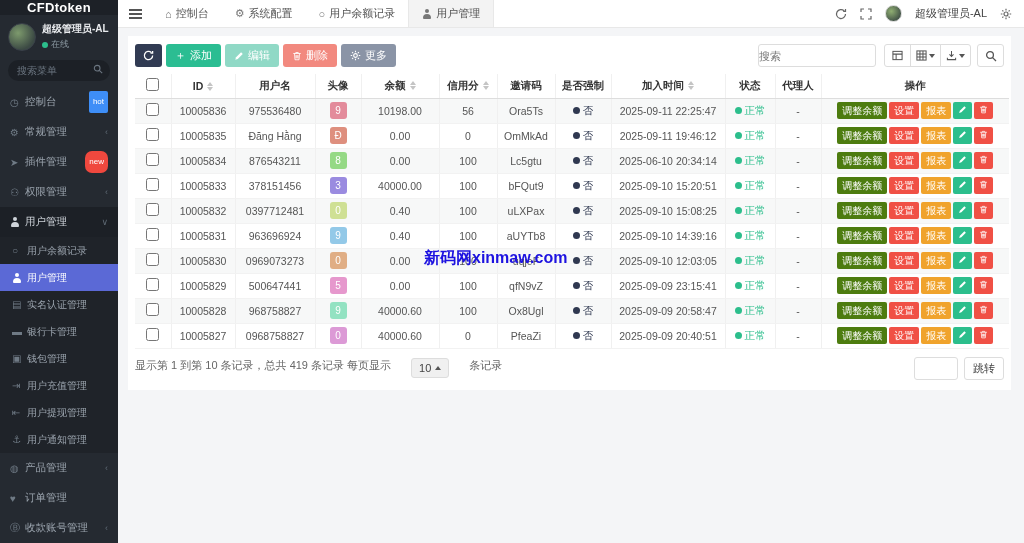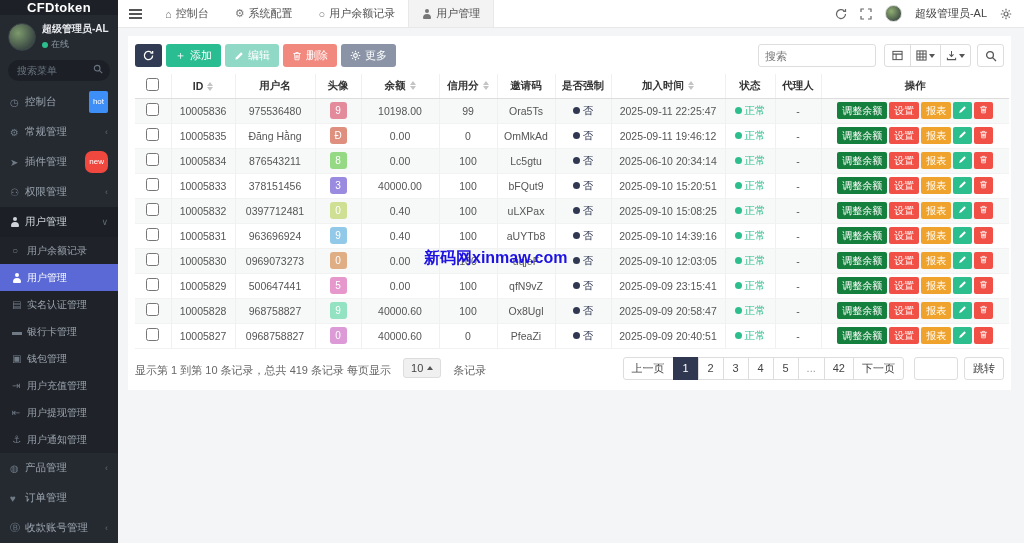--- a/index.html
+++ b/index.html
@@ -58,21 +58,21 @@
   .card { background:#fff; padding:0 7px; }
   .toolbar { display:flex; align-items:center; justify-content:space-between; padding:8px 0 7px; }
   .tb-left { display:flex; gap:4px; }
   .btn { height:23px; border:none; border-radius:3px; color:#fff; font-size:11px; padding:0 9px; display:inline-flex; align-items:center; gap:4px; cursor:pointer; font-family:inherit; }
   .btn.refresh { background:#313b53; padding:0 8px; }
   .btn.add { background:#2bbd92; }
   .btn.edit { background:#90d9c6; }
   .btn.del { background:#f2897f;justify-content:center; }
   .btn.more { background:#8a94a6; }
   .tb-right { display:flex; align-items:center; }
-  .search-box { width:118px; height:23px; border:1px solid #ddd; border-radius:3px; font-size:11px; padding:0 6px; color:#666; outline:none; margin-right:8px; font-family:inherit; }
+  .search-box { width:118px; height:23px; border:1px solid #ddd; border-radius:3px; font-size:11px; padding:0 0; color:#666; outline:none; margin-right:8px; font-family:inherit; }
   .bgroup { display:flex; }
   .ibtn { height:23px; min-width:27px; background:#fff; border:1px solid #ddd; color:#555; display:inline-flex; align-items:center; justify-content:center; gap:2px; cursor:pointer; margin-left:-1px; padding:0 5px; font-family:inherit; }
   .bgroup .ibtn:first-child { margin-left:0; border-radius:3px 0 0 3px; }
   .bgroup .ibtn:last-child { border-radius:0 3px 3px 0; }
   .ibtn.single { border-radius:3px; margin-left:6px; }
   .caret { width:0; height:0; border-left:3px solid transparent; border-right:3px solid transparent; border-top:4px solid #555; display:inline-block; }
 
   
   table { width:100%; border-collapse:collapse; table-layout:fixed; font-size:10.5px; color:#555; }
   th, td { text-align:center; border-left:1px solid #f0f0f0; overflow:hidden; white-space:nowrap; }
@@ -82,29 +82,29 @@
   tbody tr:nth-child(odd) { background:#f7f8f8; }
   .sort { display:inline-flex; flex-direction:column; margin-left:4px; vertical-align:middle; }
   .sort i { width:0; height:0; border-left:3px solid transparent; border-right:3px solid transparent; display:block; }
   .sort .up { border-bottom:4px solid #c4c4c4; margin-bottom:1px; }
   .sort .dn { border-top:4px solid #c4c4c4; }
   .avatar { display:inline-block; width:17px; height:17px; border-radius:3px; color:#fff; font-size:10px; line-height:17px; text-align:center; }
   .cell-flag { display:inline-flex; align-items:center; gap:3px; }
   .forced-txt { color:#2f3850; }
   .status-txt { color:#2cbe8c; }
   .op { height:17px; border:none; border-radius:2px; color:#fff; font-size:10px; padding:0 5px; margin:0 1px; display:inline-flex; align-items:center; justify-content:center; cursor:pointer; vertical-align:middle; font-family:inherit; }
-  .op.adj { background:#15803d;text-align:center; }
+  .op.adj { background:#4d7c0f;text-align:center; }
   .op.set { background:#f05045; }
   .op.rep { background:#f0a32c; }
   .op.pen { background:#2cbe8c; width:19px; padding:0; }
   .op.trash { background:#f05045; width:19px; padding:0; }
 
   
   .tfooter { display:flex; align-items:center; justify-content:space-between; padding:8px 0 10px; color:#666; }
-  .summary { display:flex; align-items:flex-end; gap:12px; }
+  .summary { display:flex; align-items:flex-start; gap:20px; }
   .pgsize { display:inline-flex; align-items:center; gap:4px; border:1px solid #ddd; background:#f0f0f0; border-radius:3px; padding:3px 7px; color:#444; cursor:pointer; }
   .caret-up { width:0; height:0; border-left:3px solid transparent; border-right:3px solid transparent; border-bottom:4px solid #555; display:inline-block; }
   .pager { display:flex; align-items:center; }
   .pg { min-width:26px; height:23px; border:1px solid #ddd; background:#fff; color:#444; display:inline-flex; align-items:center; justify-content:center; padding:0 8px; margin-left:-1px; cursor:pointer; font-family:inherit; font-size:11px; }
   .pg:first-child { border-radius:3px 0 0 3px; margin-left:0; }
   .pg.last { border-radius:0 3px 3px 0; }
   .pg.active { background:#2f3850; border-color:#2f3850; color:#fff; }
   .pg.dots { color:#999; cursor:default; }
   .jump-input { width:44px; height:23px; border:1px solid #ddd; border-radius:3px; margin-left:10px; outline:none; padding:0 5px; font-family:inherit; }
   .jump-btn { height:23px; border:1px solid #ddd; background:#fff; border-radius:3px; color:#444; padding:0 8px; margin-left:6px; cursor:pointer; font-family:inherit; font-size:11px; }
@@ -369,21 +369,21 @@
                 <th>操作</th>
               </tr>
             </thead>
           <tbody id="tbody">
 <tr>
   <td><input type="checkbox" style=""></td>
   <td>10005836</td>
   <td>975536480</td>
   <td><span class="avatar" style="background:#e38b9b">9</span></td>
   <td>10198.00</td>
-  <td>99</td>
+  <td>56</td>
   <td>Ora5Ts</td>
   <td><span class="cell-flag">
                     <span class="dot navy"></span>
                     <span class="forced-txt">否</span>
                   </span></td>
   <td>2025-09-11 22:25:47</td>
   <td><span class="cell-flag">
                     <span class="dot green"></span>
                     <span class="status-txt">正常</span>
                   </span></td>
@@ -676,31 +676,20 @@
         <div class="tfooter">
           <div class="summary">
             <span>显示第 1 到第 10 条记录，总共 419 条记录 每页显示</span>
             <span class="pgsize">
               <span>10</span>
                 <i class="caret-up"></i>
             </span>
             <span>条记录</span>
           </div>
           <div class="pager">
-            <span id="pager-items" style="display:flex">
-                <button class="pg">上一页</button>
-                <button class="pg active">1</button>
-                <button class="pg ">2</button>
-                <button class="pg ">3</button>
-                <button class="pg ">4</button>
-                <button class="pg ">5</button>
-                <span class="pg dots">...</span>
-                <button class="pg ">42</button>
-                <button class="pg last">下一页</button>
-              </span>
             <input class="jump-input" style="">
             <button class="jump-btn">跳转</button>
           </div>
         </div>
 
       </div>
     </div>
   </div>
 </div>
 

